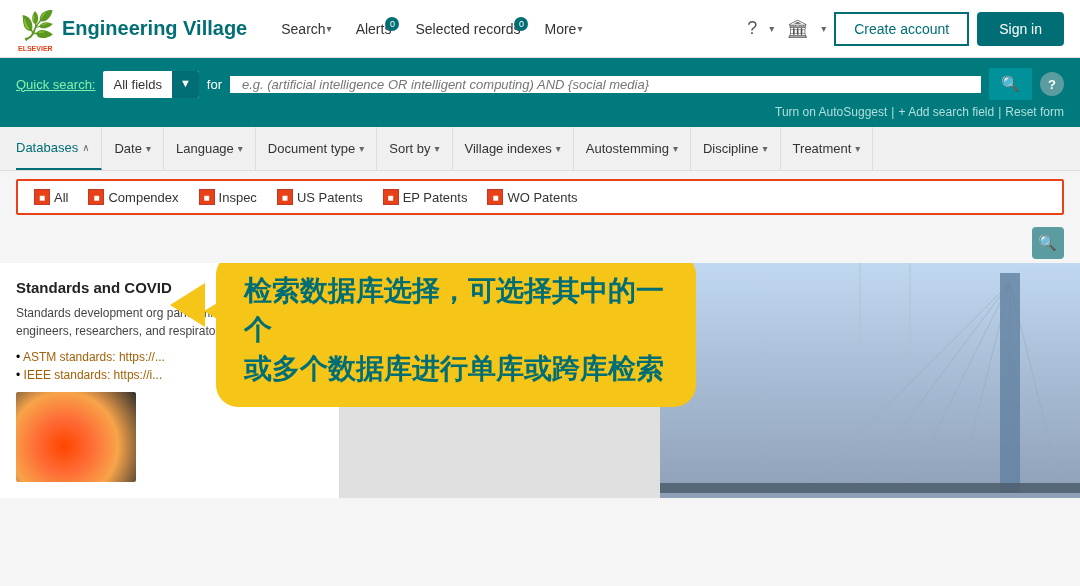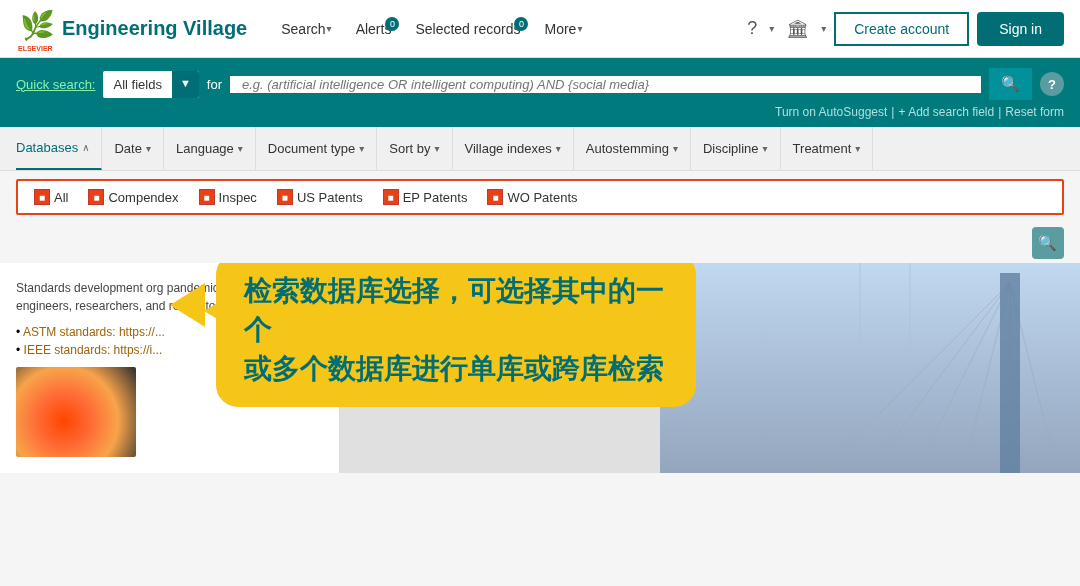--- a/index.html
+++ b/index.html
@@ -518,20 +518,21 @@
         margin-top: 30px;
       "></div>
       <div class="yellow-bubble" style="background:#f5c518; border-radius:22px; padding:18px 28px; max-width:480px;">
         <div class="bubble-text">检索数据库选择，可选择其中的一个</div>
         <div class="bubble-text">或多个数据库进行单库或跨库检索</div>
       </div>
     </div>
   </div>
 
   <div class="left-panel">
+    <div class="article-title">Standards and COVID</div>
     <div class="article-text">Standards development org pandemic by providing free engineers, researchers, and respirators, medical devices</div>
     <div class="article-links">
       <span>• </span>
       <a>ASTM standards: https://...</a>
     </div>
     <div class="article-links">
       <span>• </span>
       <a>IEEE standards: https://i...</a>
     </div>
     <div class="thumb-row">

